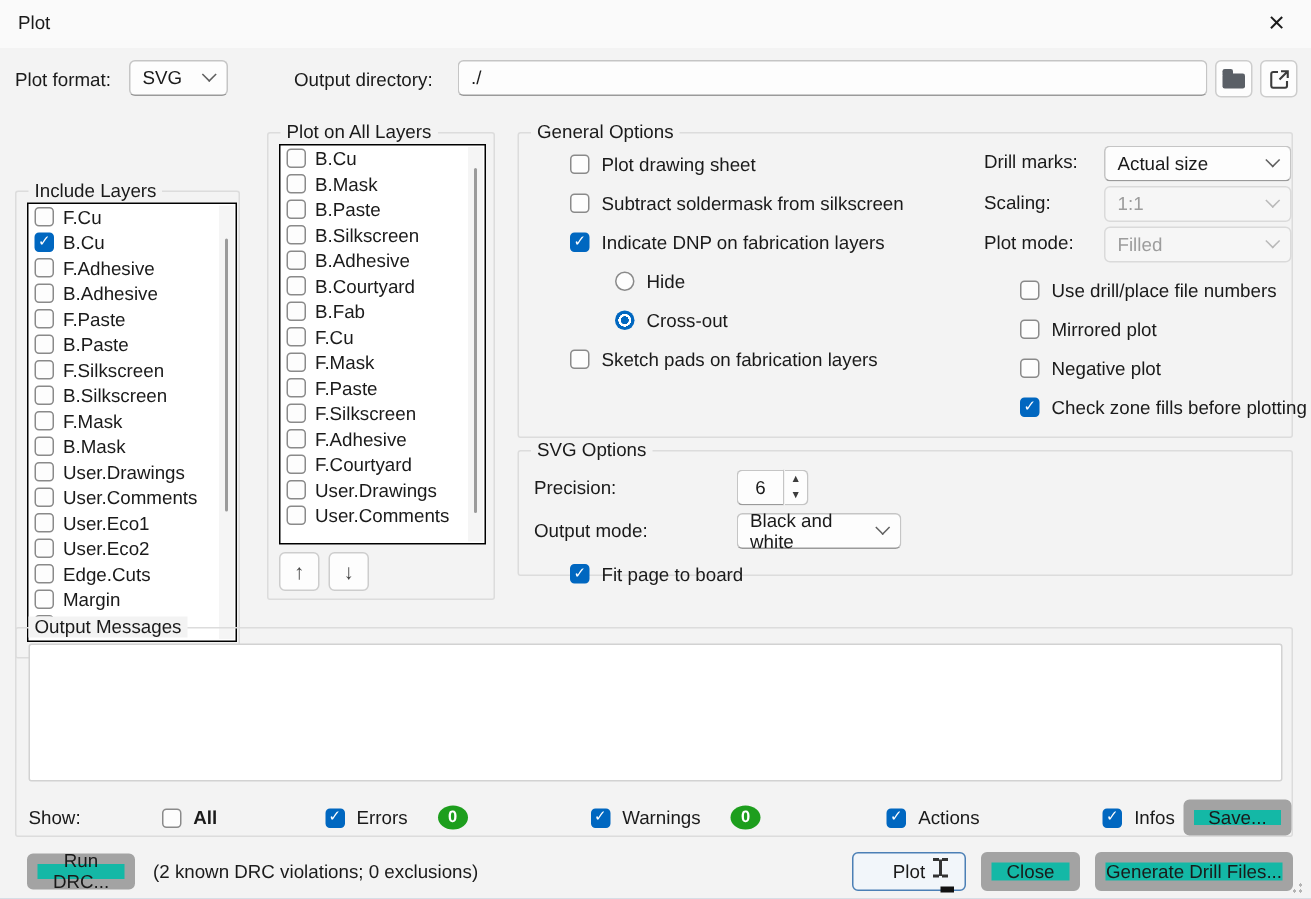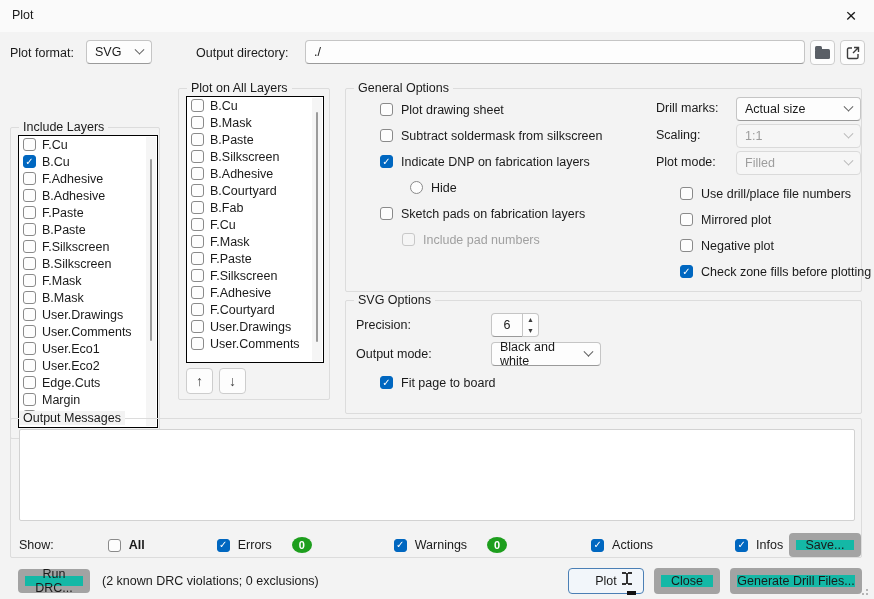--- a/index.html
+++ b/index.html
@@ -32,21 +32,21 @@
   #openext-btn { left:840px; }
   .folder-shape { width:15px; height:10px; background:#5a5f66; border-radius:1.5px; position:relative; margin-top:3px; }
   .folder-shape::before { content:""; position:absolute; left:0; top:-3px; width:7px; height:4px; background:#5a5f66;
               border-radius:1.5px 1.5px 0 0; }
   
   .group { position:absolute; border:1px solid #dcdcdc; border-radius:2px; }
   .group-title { position:absolute; top:-8px; left:8px; background:#f3f3f3; padding:0 4px; font-size:12.5px; }
   #group-include { left:10px; top:88px; width:150px; height:312px;margin-top:39px; }
   #group-plotall { left:178px; top:88px; width:152px; height:312px; }
   #group-general { left:345px; top:88px; width:517px; height:204px; }
-  #group-svg { left:345px; top:300px; width:517px; height:114px; }
+  #group-svg { left:345px; top:300px; width:517px; height:84px; }
   #group-output { left:10px; top:418px; width:852px; height:140px; }
   
   .layer-list { position:absolute; left:7px; top:7px; background:#fff; border:1px solid #000000;
                 overflow:hidden; }
   #include-layers-list { width:140px; height:293px; }
   #plot-all-list { width:138px; height:267px; }
   .layer-row { height:17px; display:flex; align-items:center; padding-left:4px; gap:6px; }
   .lbl { font-size:12.5px; white-space:nowrap; }
   .cb { width:13px; height:13px; border:1px solid #8a8a8a; border-radius:3px; background:#fdfdfd; flex:0 0 auto;
         display:flex; align-items:center; justify-content:center; font-size:10px; line-height:1; color:#fff; }
@@ -307,27 +307,27 @@
           <span class="lbl">Subtract soldermask from silkscreen</span>
         </div>
         <div class="check-row">
           <span class="cb on">✓</span>
           <span class="lbl">Indicate DNP on fabrication layers</span>
         </div>
         <div class="check-row indent">
           <span class="radio"></span>
           <span class="lbl">Hide</span>
         </div>
+        <div class="check-row indent">
+          <span class="radio on"></span>
+          <span class="lbl">Cross-out</span>
+        </div>
         <div class="check-row">
           <span class="cb"></span>
           <span class="lbl">Sketch pads on fabrication layers</span>
-        </div>
-        <div class="check-row disabled indent2">
-          <span class="cb"></span>
-          <span class="lbl">Include pad numbers</span>
         </div>
       </div>
     <div id="gen-right">
       <div id="gen-right-selects">
           <div class="sel-row">
             <span class="lbl-static">Drill marks:</span>
             <div class="select" style="position: absolute;">
               <span>Actual size</span>
               <span class="chev"></span>
             </div>

